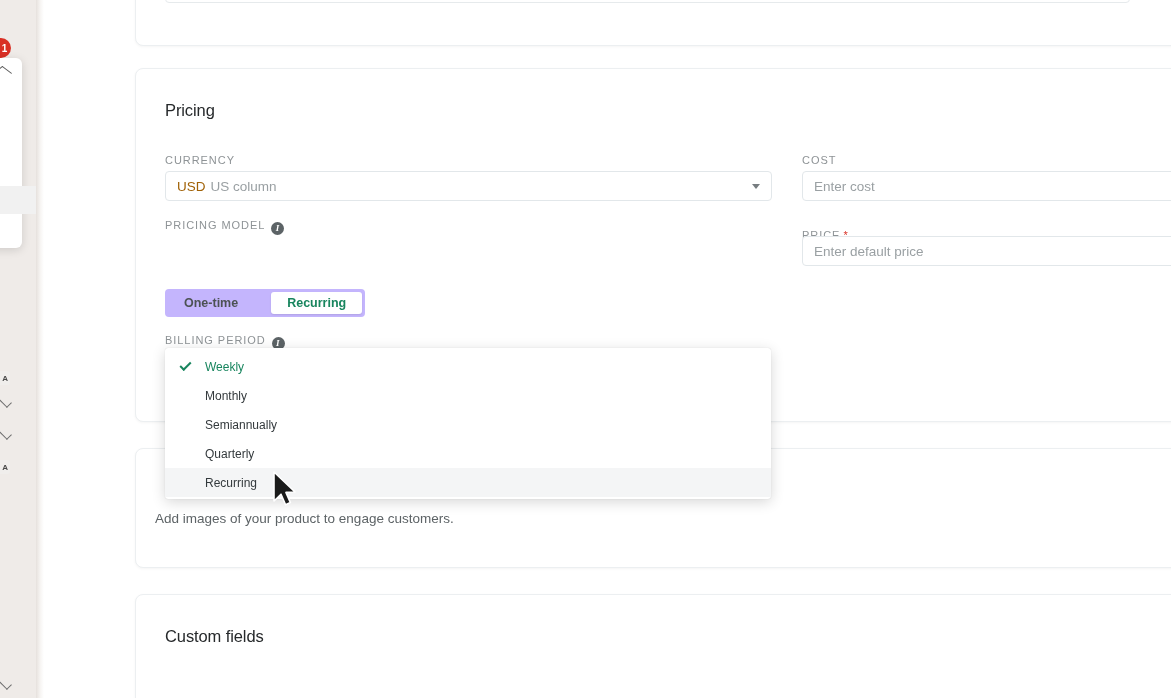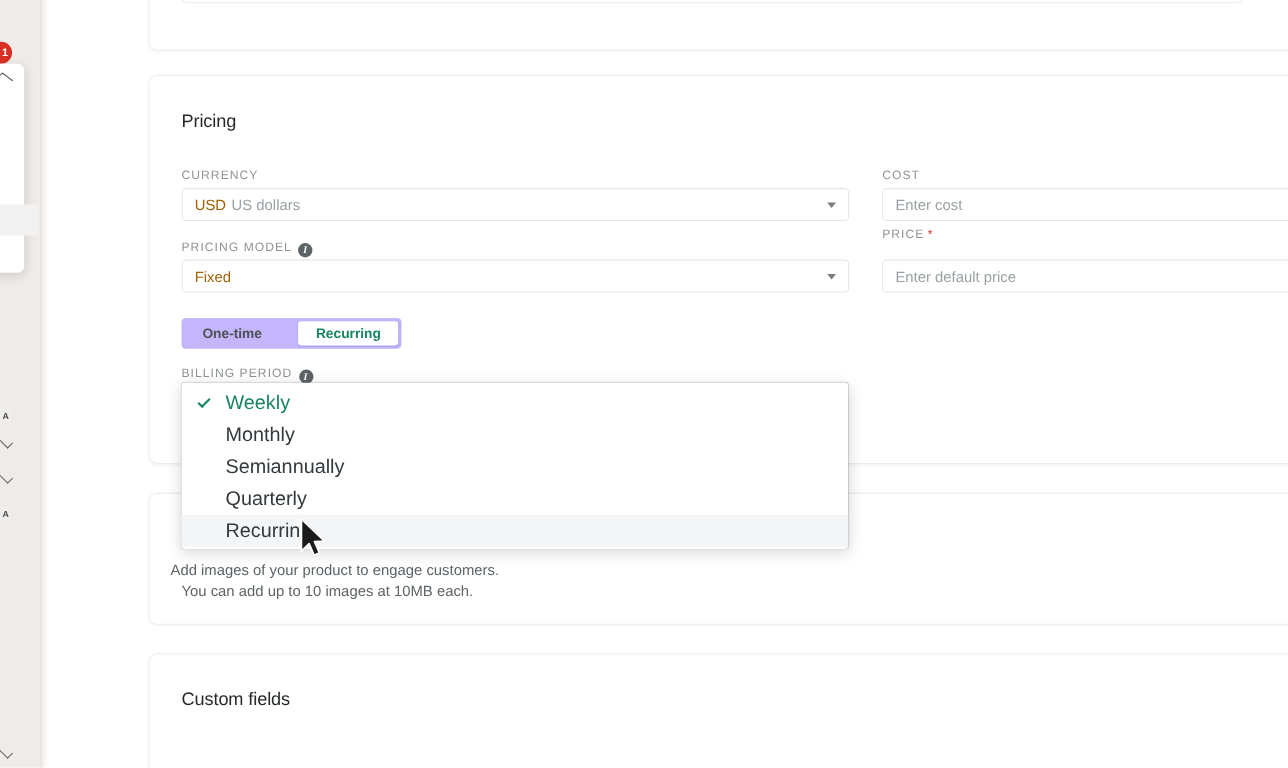--- a/index.html
+++ b/index.html
@@ -180,21 +180,21 @@
     background: #ffffff;
     border-radius: 3px;
     box-shadow: 0 3px 14px rgba(0,0,0,0.16), 0 0 1px rgba(0,0,0,0.18);
     z-index: 40;
     padding: 4px 0 2px 0;
   }
   .dd-item {
     position: relative;
     height: 29px;
     display: flex; align-items: center;
-    font-size: 18px;
+    font-size: 12px;
     color: #33393c;
     padding-left: 40px;
     cursor: pointer;
   }
   .dd-item.selected { color: #18855e; }
   .dd-item.hovered  { background: #f4f5f6; }
   .dd-check {
     position: absolute; left: 15px; top: 50%; margin-top: -5px;
     width: 11px; height: 6px;
     border-left: 2px solid #18855e; border-bottom: 2px solid #18855e;
@@ -231,57 +231,52 @@
       <div class="stub-input"></div>
     </div>
 
     <div class="card card-pricing">
 
       <div class="card-title">Pricing</div>
 
       <div class="field-label" style="left:29px; top:85px;">CURRENCY</div>
       <div class="control" style="left:29px; top:102px; width:607px;">
         <span class="val-strong">USD</span>
-        <span class="val-muted">US dollars</span>
+        <span class="val-muted">US column</span>
         <span class="caret"></span>
       </div>
 
       <div class="field-label" style="left:666px; top:85px;">COST</div>
       <div class="control" style="left:666px; top:102px; width:607px;">
         <span class="placeholder">Enter cost</span>
       </div>
 
       <div class="field-label" style="left:29px; top:150px;">
         <span>PRICING MODEL</span><span class="info-icon">i</span>
       </div>
-      <div class="control" style="left:29px; top:167px; width:607px;">
-        <span class="val-strong">Fixed</span>
-        <span class="caret"></span>
-      </div>
-
-      <div class="field-label" style="left:666px; top:138px;">
+
+      <div class="field-label" style="left:666px; top:160px;text-decoration:underline;">
         <span>PRICE</span><span class="req-star">*</span>
       </div>
       <div class="control" style="left:666px; top:167px; width:607px;">
         <span class="placeholder">Enter default price</span>
       </div>
 
       <div class="segmented" style="left:29px; top:220px;">
         <div class="seg-btn">One-time</div>
         <div class="seg-btn active">Recurring</div>
       </div>
 
       <div class="field-label" style="left:29px; top:265px;">
         <span>BILLING PERIOD</span><span class="info-icon">i</span>
       </div>
     </div>
 
     <div class="card card-images">
       <div class="body-text" style="left:19px; top:60px;">Add images of your product to engage customers.</div>
-      <div class="body-text" style="left:29px; top:79px;">You can add up to 10 images at 10MB each.</div>
     </div>
 
     <div class="card card-custom">
       <div class="card-title">Custom fields</div>
     </div>
 
     <div class="dropdown">
       <div class="dd-item selected">
         <span class="dd-check"></span>
         <span>Weekly</span>

